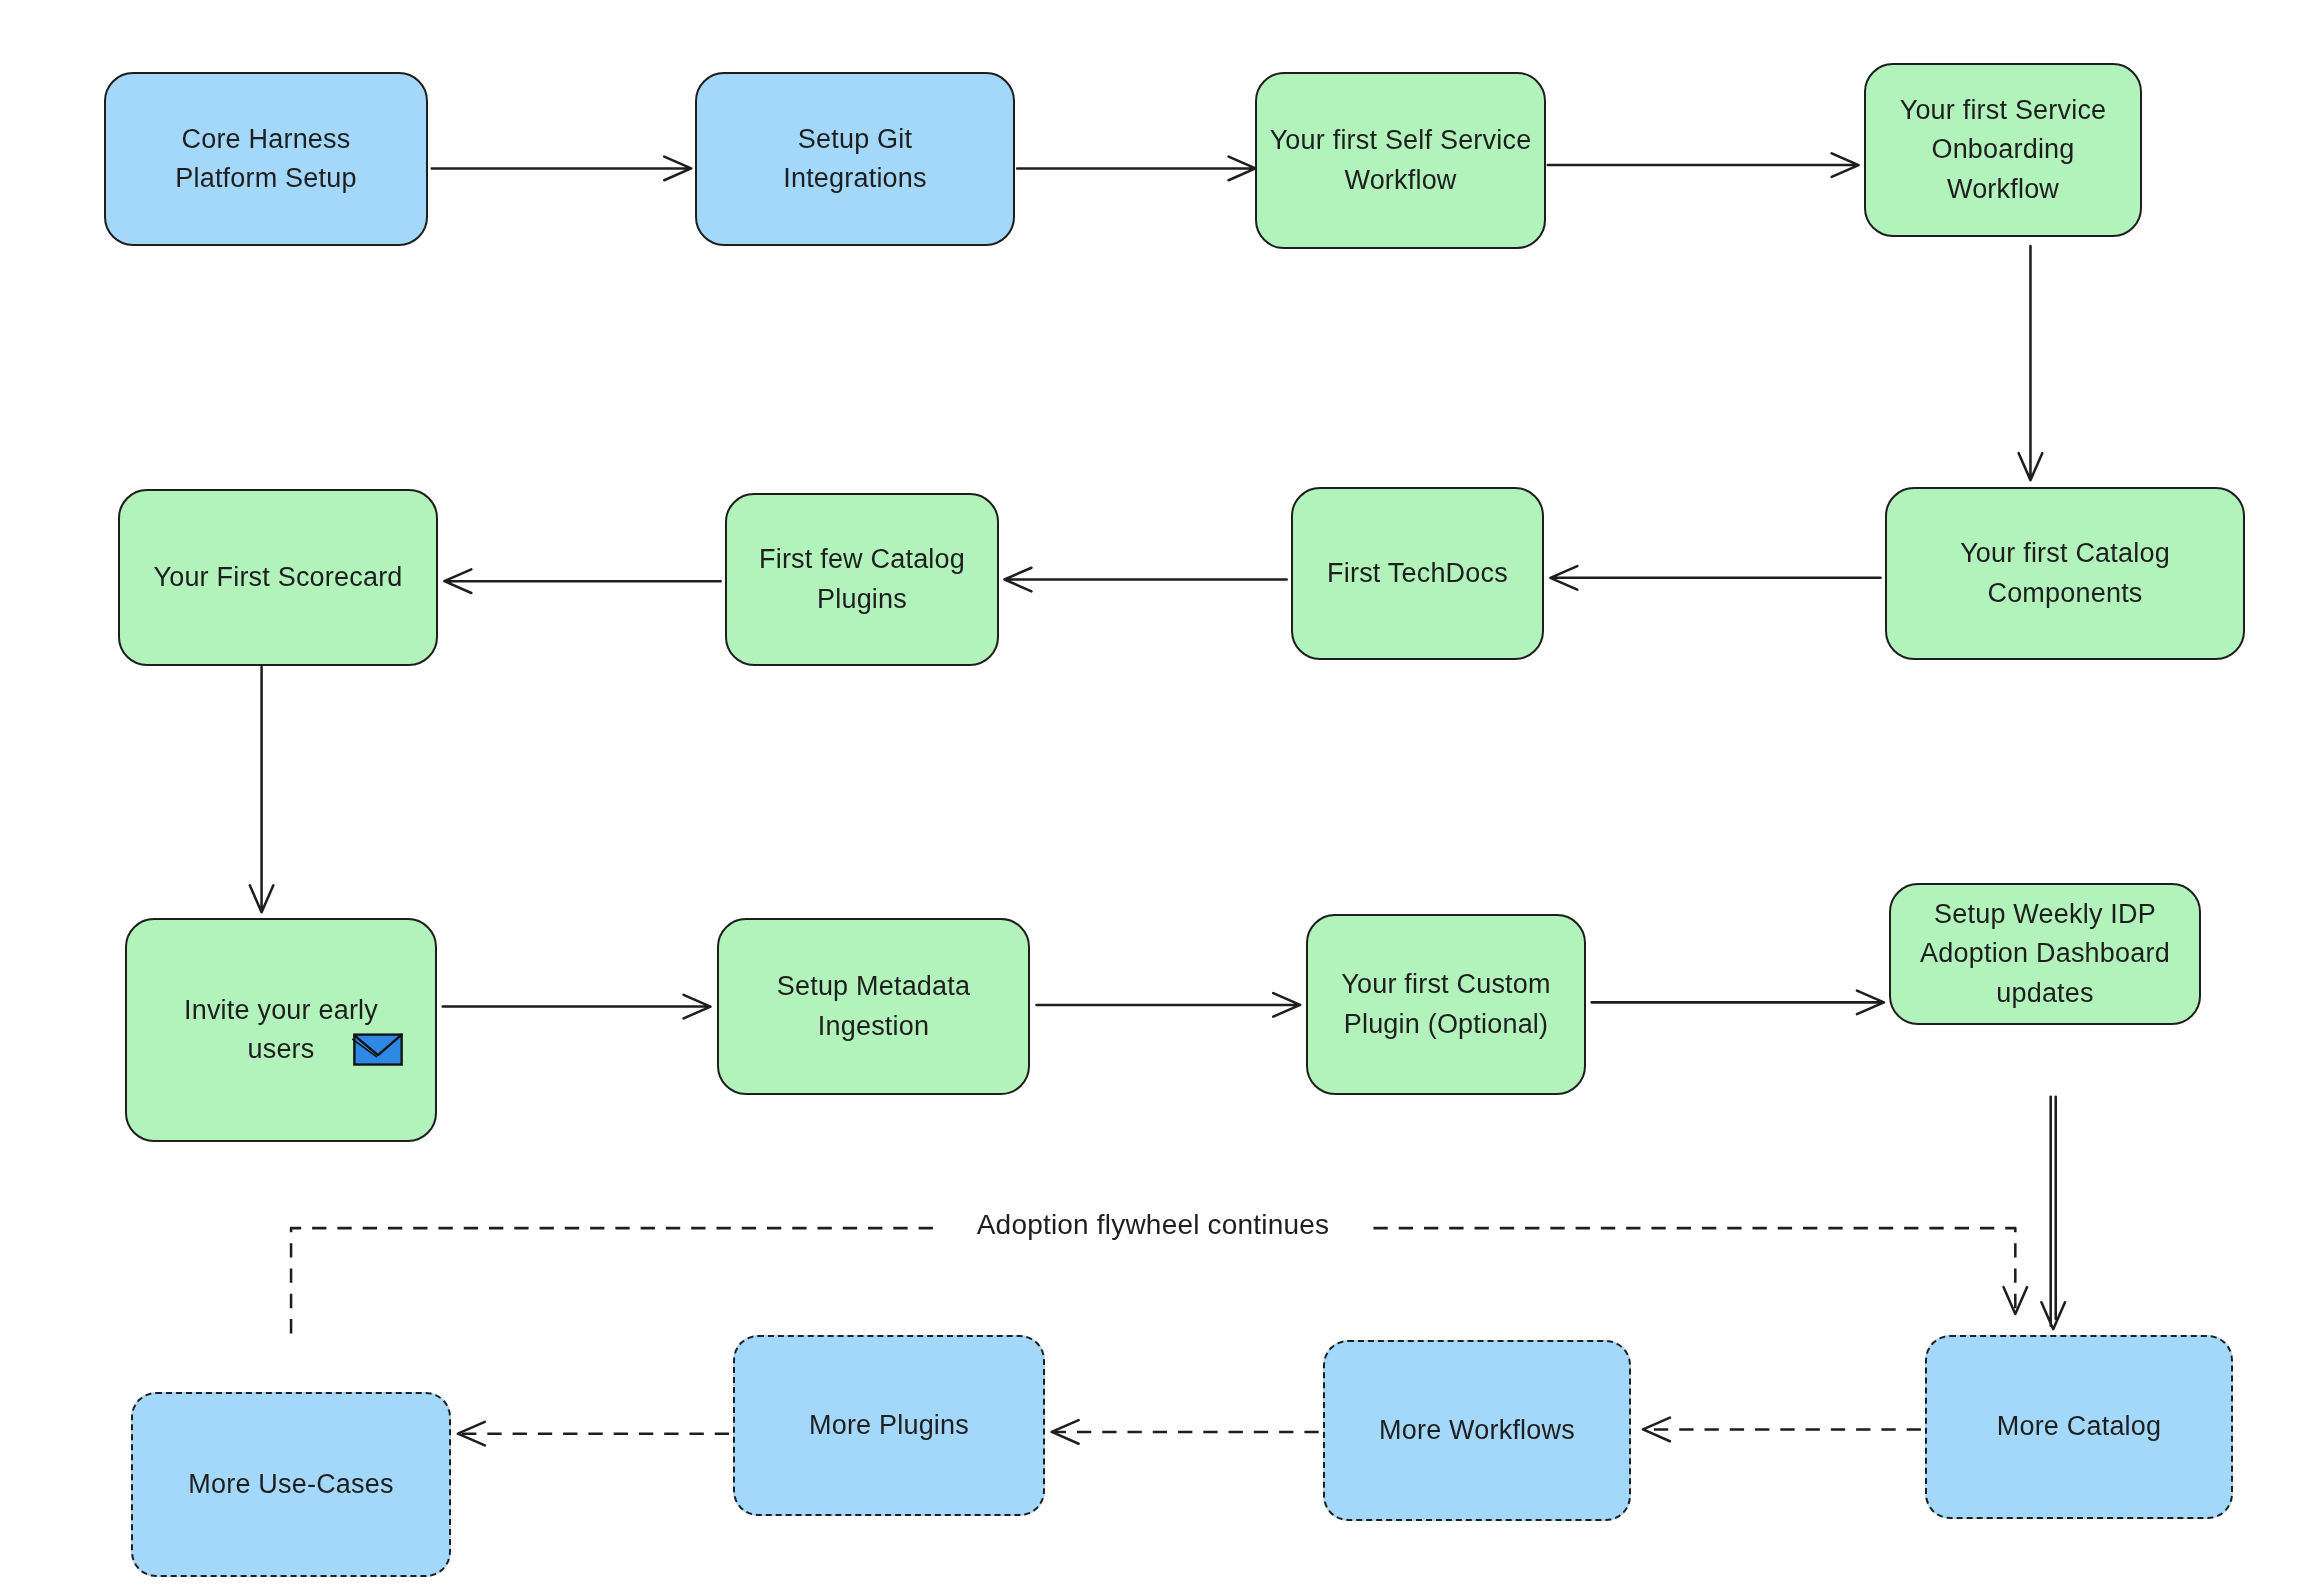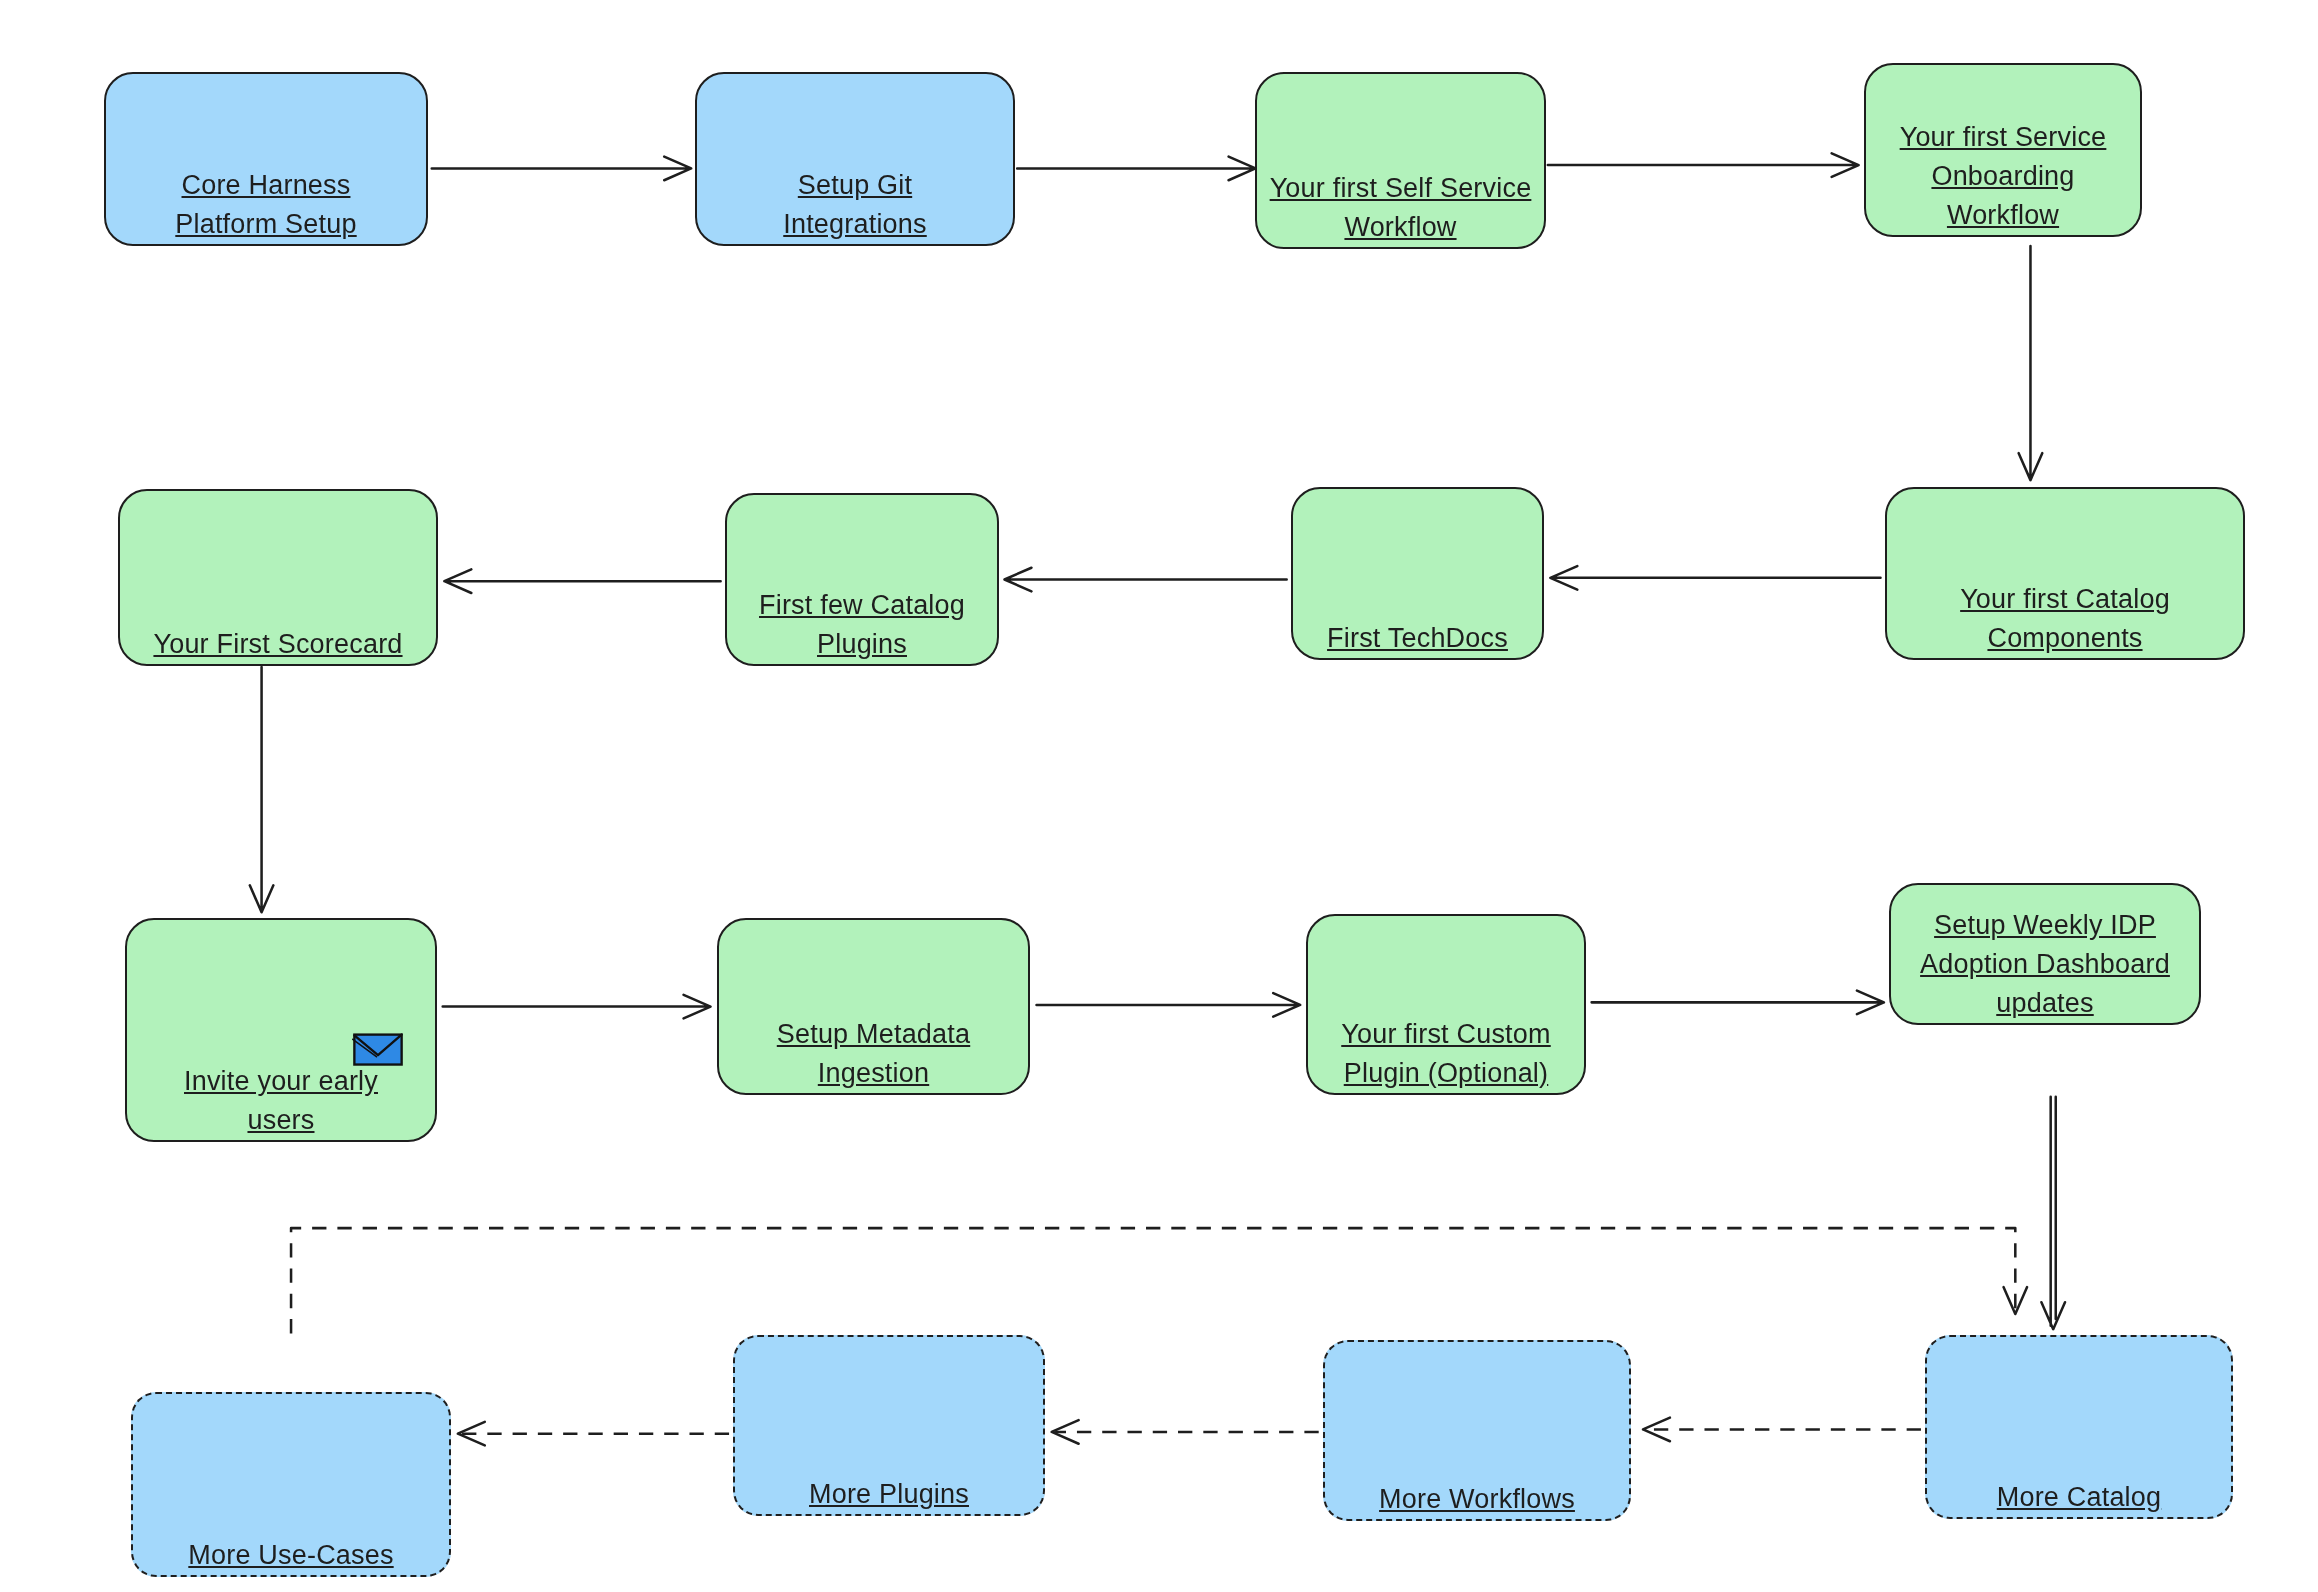--- a/index.html
+++ b/index.html
@@ -13,28 +13,27 @@
     overflow: hidden;
   }
   .connectors {
     position: absolute;
     left: 0; top: 0;
     width: 2319px; height: 1592px;
   }
   .node {
     position: absolute;
     display: flex;
-    align-items: flex-end;
+    align-items: center;
     justify-content: center;
     border: 2.5px solid #1e1e1e;
     border-radius: 29px;
     box-sizing: border-box;
     text-align: center;
     padding: 0 12px;
-    text-decoration: underline;
   }
   .node-label {
     font-size: 27px;
     font-weight: 500;
     line-height: 1.45;
     white-space: pre-line;
     letter-spacing: 0.2px;
   }
   .c-blue  { background: #a3d8fb; }
   .c-green { background: #b2f2bb; }
@@ -140,20 +139,21 @@
   <div class="node c-green" style="left:1306px;top:914px;width:280px;height:181px">
     <span class="node-label">Your first Custom
 Plugin (Optional)</span>
   </div>
   <div class="node c-green" style="left:1889px;top:883px;width:312px;height:142px">
     <span class="node-label">Setup Weekly IDP
 Adoption Dashboard
 updates</span>
   </div>
 
+  <div class="flywheel-label">Adoption flywheel continues</div>
 
   <div class="node c-blue b-dashed" style="left:1925px;top:1335px;width:308px;height:184px">
     <span class="node-label">More Catalog</span>
   </div>
   <div class="node c-blue b-dashed" style="left:1323px;top:1340px;width:308px;height:181px">
     <span class="node-label">More Workflows</span>
   </div>
   <div class="node c-blue b-dashed" style="left:733px;top:1335px;width:312px;height:181px">
     <span class="node-label">More Plugins</span>
   </div>

